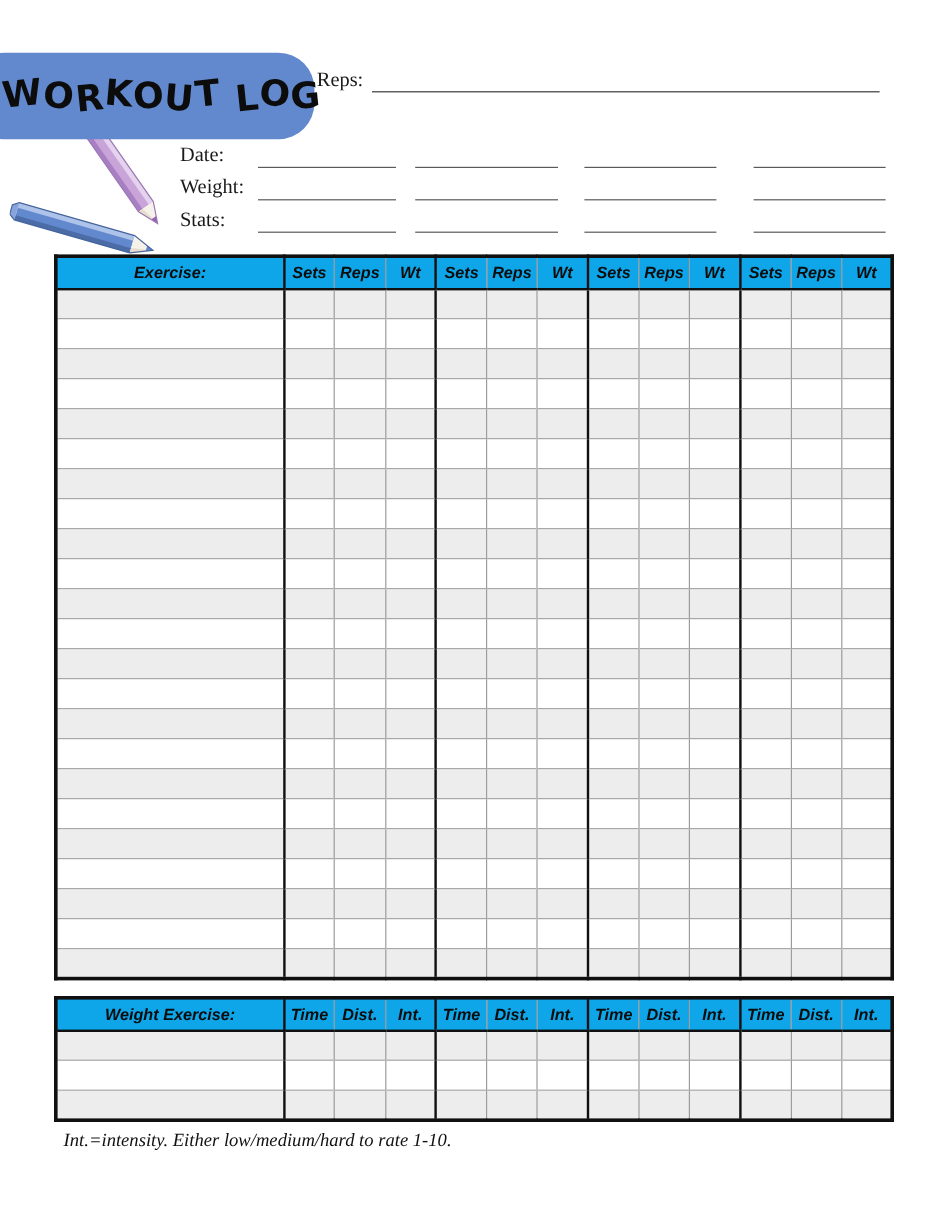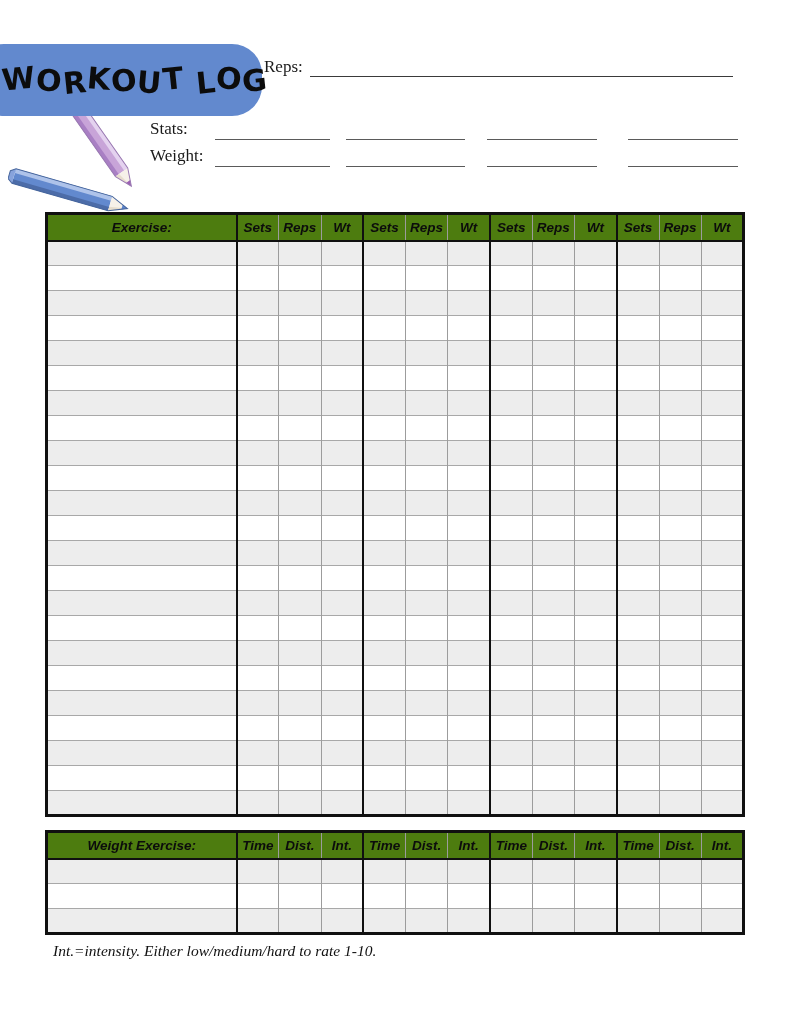--- a/index.html
+++ b/index.html
@@ -62,21 +62,21 @@
   }
   #main-table   { top:212px; }
   #cardio-table { top:830px; }
 
   .logtable th {
     font-family:"Liberation Sans", sans-serif;
     font-style:italic; font-weight:bold;
     font-size:13.5px; color:#0c0c0c;
     height:27px; text-align:center; vertical-align:middle;
     border-bottom:2px solid #101010;
-    background:#4d7c0f;
+    background:#0ea5e9;
   }
   #main-table td   { height:25px; }
   #cardio-table td { height:25px; }
 
   .logtable tbody tr:nth-child(odd) { background:#ededed; }
   .logtable tbody tr + tr td { border-top:1px solid #a8a8a8; }
 
   .col-exercise { width:190px; border-right:2.5px solid #101010; }
   .logtable th:not(.col-exercise),
   .logtable td:not(.col-exercise) { border-left:1px solid #9c9c9c; }
@@ -119,28 +119,35 @@
   </g>
 </svg>
 
 <div class="goals">
   <span class="goals-label">Reps:</span>
   <span class="goals-line"></span>
 </div>
 
 <div class="meta">
   <div class="meta-row">
-    <span class="meta-label">Stats:</span>
+    <span class="meta-label">Date:</span>
     <span class="fill-line f1"></span>
     <span class="fill-line f2"></span>
     <span class="fill-line f3"></span>
     <span class="fill-line f4"></span>
   </div>
   <div class="meta-row">
     <span class="meta-label">Weight:</span>
+    <span class="fill-line f1"></span>
+    <span class="fill-line f2"></span>
+    <span class="fill-line f3"></span>
+    <span class="fill-line f4"></span>
+  </div>
+  <div class="meta-row">
+    <span class="meta-label">Stats:</span>
     <span class="fill-line f1"></span>
     <span class="fill-line f2"></span>
     <span class="fill-line f3"></span>
     <span class="fill-line f4"></span>
   </div>
 </div>
 
 <table class="logtable" id="main-table">
   <colgroup>
     <col class="col-exercise" style="width:190px">

